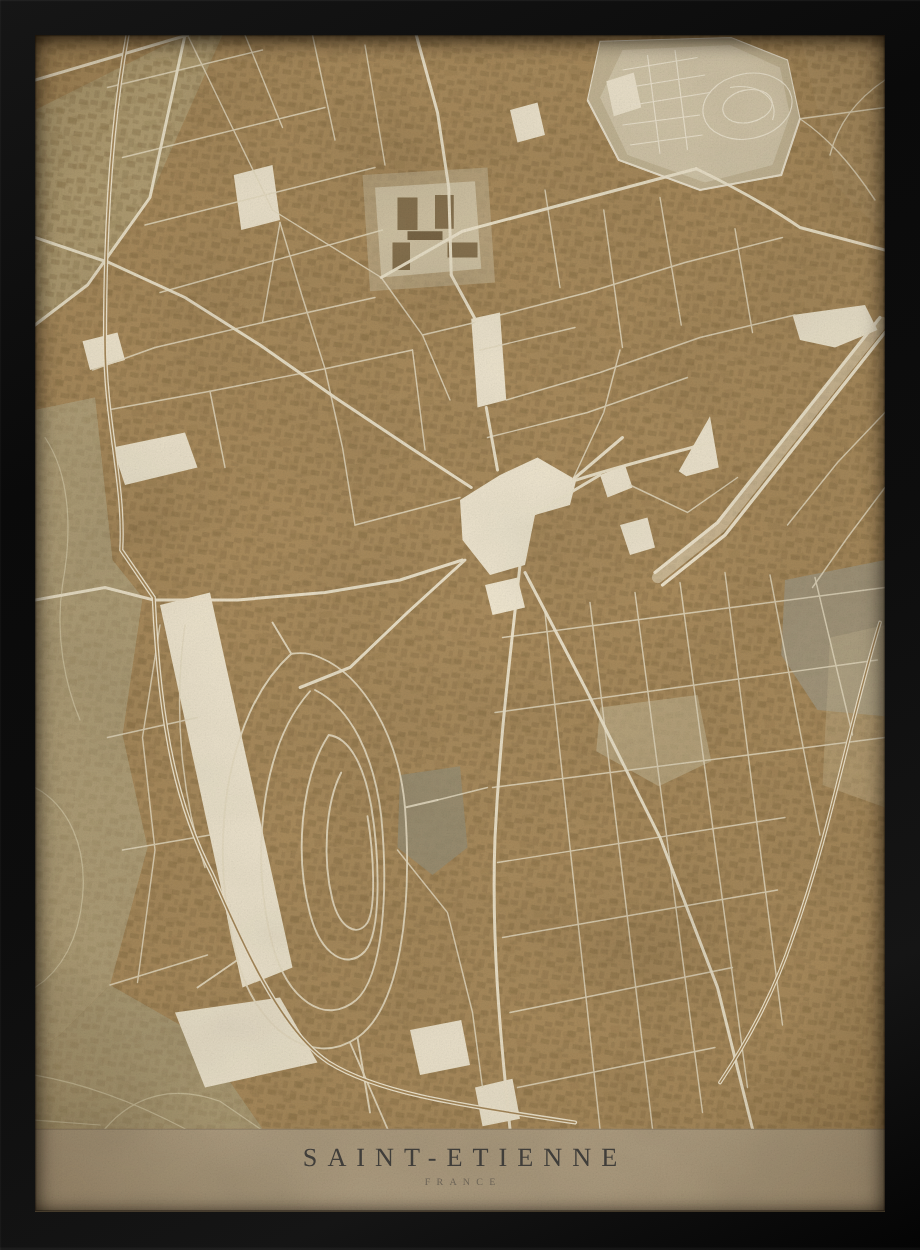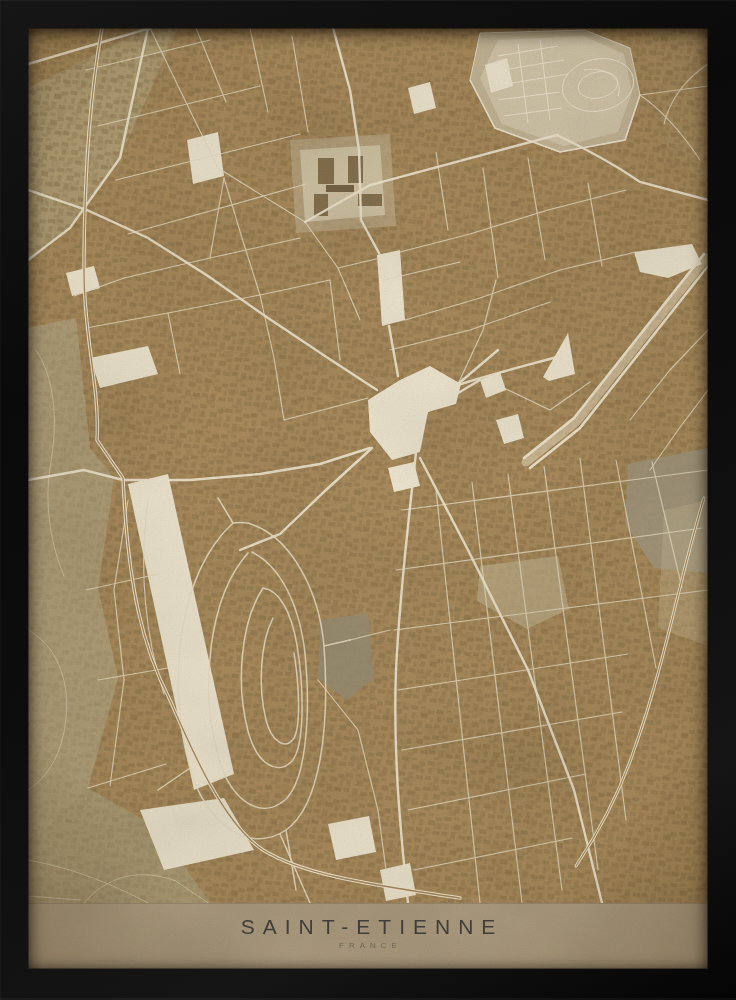--- a/index.html
+++ b/index.html
@@ -1,17 +1,17 @@
 <!DOCTYPE html>
 <html style="--frame: #0c0c0c; --map-base: #ab8d5e; --street: #e8dec4; --street-major: #f1e8d0; --plaza-cream: #f1e8d1; --cemetery: #c7ba9b; --park-gray: #9a9176; --title-band: #b2a184; --title-text: #403e3a; --subtitle-text: #6e6557;"><head>
 <meta charset="utf-8">
 <style>
   html,body{margin:0;padding:0;background:#000;}
   .scene{position:relative;width:736px;height:1000px;overflow:hidden;
-         font-family:Liberation Sans, sans-serif;}
+         font-family:Liberation Serif, serif;}
   
   .frame{position:absolute;inset:0;
          background:linear-gradient(155deg,#161616 0%,#0a0a0a 30%,#0d0d0d 55%,#151515 82%,#040404 100%);}
   .frame::after{content:"";position:absolute;inset:0;
          box-shadow:inset 0 1px 0 rgba(255,255,255,.05),
                     inset 1px 0 0 rgba(255,255,255,.03),
                     inset 0 -2px 0 rgba(255,255,255,.04);}
   
   .poster{position:absolute;left:28px;top:28px;width:680px;height:941px;
           background:#ab8d5e;}

